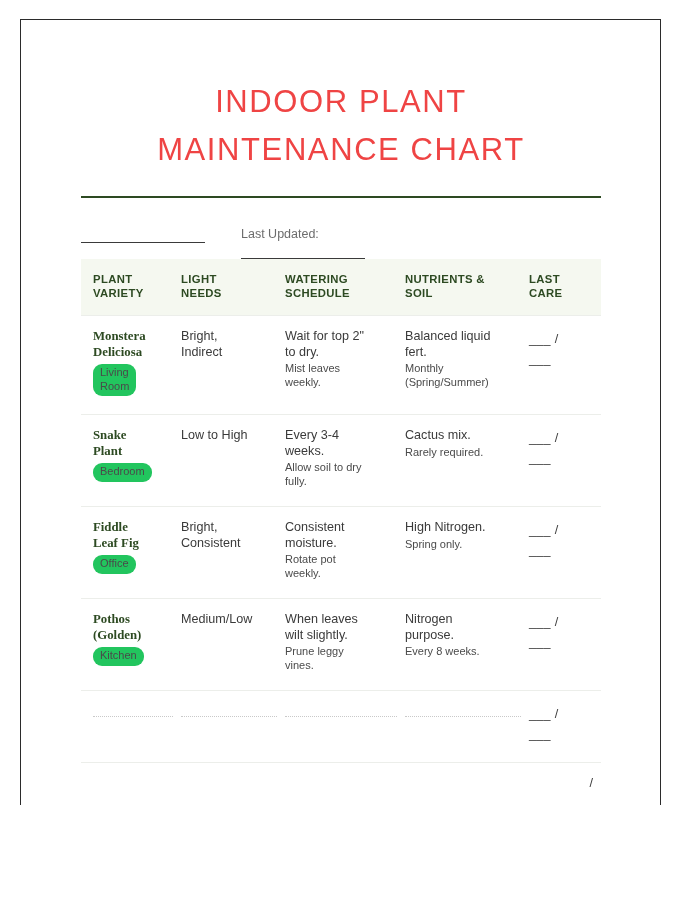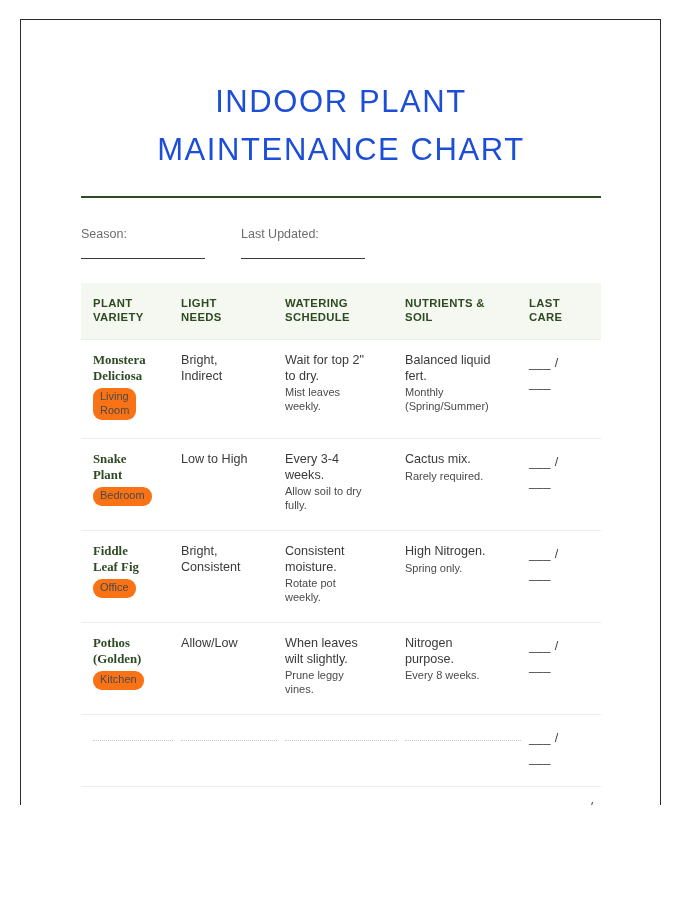--- a/index.html
+++ b/index.html
@@ -33,21 +33,21 @@
     left: 60px;
     top: 0;
     width: 520px;
   }
 
   
   .doc-title {
     margin: 0;
     padding-top: 58px;
     text-align: center;
-    color: #1d4ed8;
+    color: #ef4444;
     font-size: 31px;
     font-weight: 400;
     letter-spacing: 1.6px;
     line-height: 48px;
     white-space: pre-line;
   }
 
   .title-rule {
     margin-top: 22px;
     height: 2px;
@@ -75,21 +75,20 @@
   }
   .meta-blank {
     margin-top: 16px;
     width: 124px;
     height: 1px;
     background: #3a3a3a;
   }
 
   
   .care-table {
-    margin-top: 24px;
     width: 520px;
     border-collapse: collapse;
     table-layout: fixed;
   }
   .care-table thead th {
     background: #f5f8f0;
     color: #2d4a22;
     font-size: 11.3px;
     font-weight: bold;
     letter-spacing: 0.35px;
@@ -122,21 +121,21 @@
     font-weight: bold;
     font-size: 12.8px;
     line-height: 15.5px;
     white-space: pre-line;
     font-family: Liberation Serif, serif;
   }
   .loc-badge {
     display: inline-block;
     margin-top: 4px;
     padding: 2px 7px 3px 7px;
-    background: #f97316;
+    background: #22c55e;
     border-radius: 9px;
     color: #4a4a4a;
     font-size: 11px;
     line-height: 13.5px;
     font-weight: normal;
     white-space: pre-line;
   }
 
   .cell-main { white-space: pre-line; }
   .cell-note {
@@ -183,21 +182,20 @@
 <div class="page-sheet">
   <div class="inner">
 
     <h1 class="doc-title">INDOOR PLANT
 MAINTENANCE CHART</h1>
 
     <div class="title-rule"></div>
 
     <div class="meta-row">
       <div class="meta-field">
-        <div class="meta-label">Season:</div>
         <div class="meta-blank"></div>
       </div>
       <div class="meta-field">
         <div class="meta-label">Last Updated:</div>
         <div class="meta-blank"></div>
       </div>
     </div>
 
     <table class="care-table">
       <colgroup>
@@ -303,21 +301,21 @@
           </td>
         </tr>
 
         <tr>
           <td>
             <div class="plant-name">Pothos
 (Golden)</div>
             <div class="loc-badge">Kitchen</div>
           </td>
           <td>
-            <div class="cell-main">Allow/Low</div>
+            <div class="cell-main">Medium/Low</div>
           </td>
           <td>
             <div class="cell-main">When leaves
 wilt slightly.</div>
             <div class="cell-note">Prune leggy
 vines.</div>
           </td>
           <td>
             <div class="cell-main">Nitrogen
 purpose.</div>

